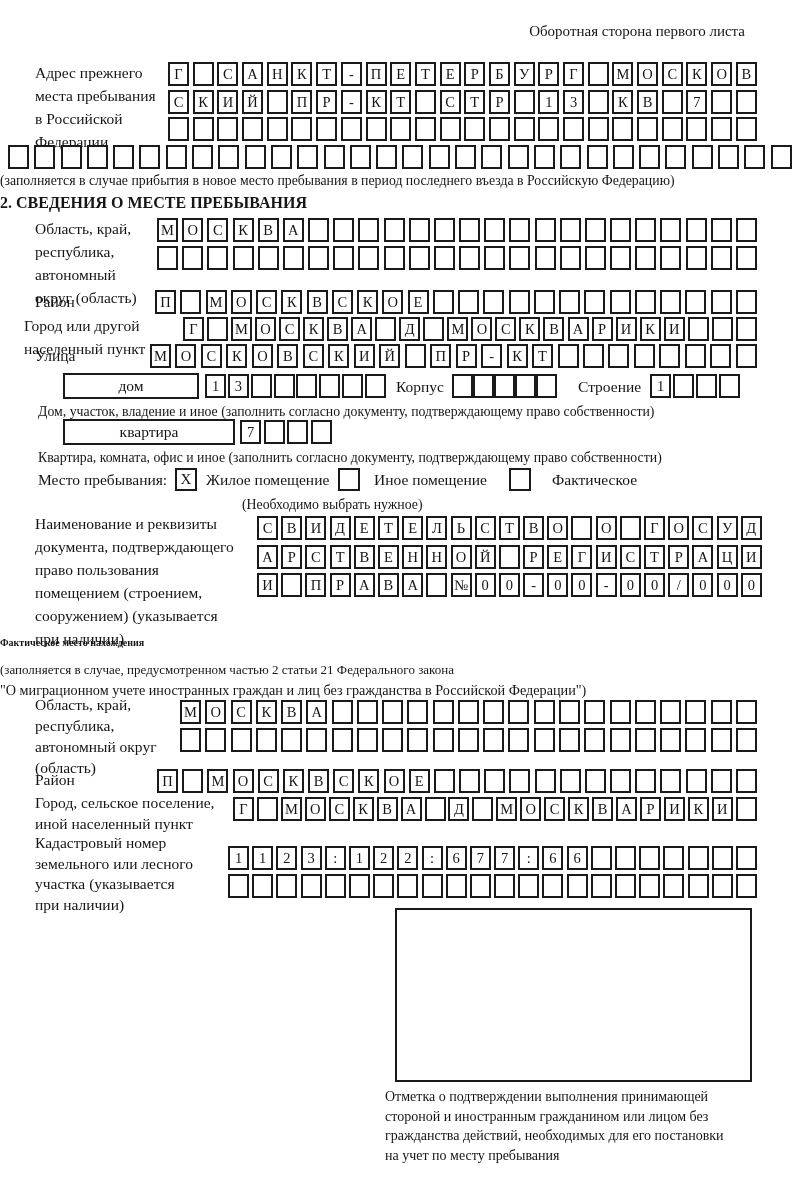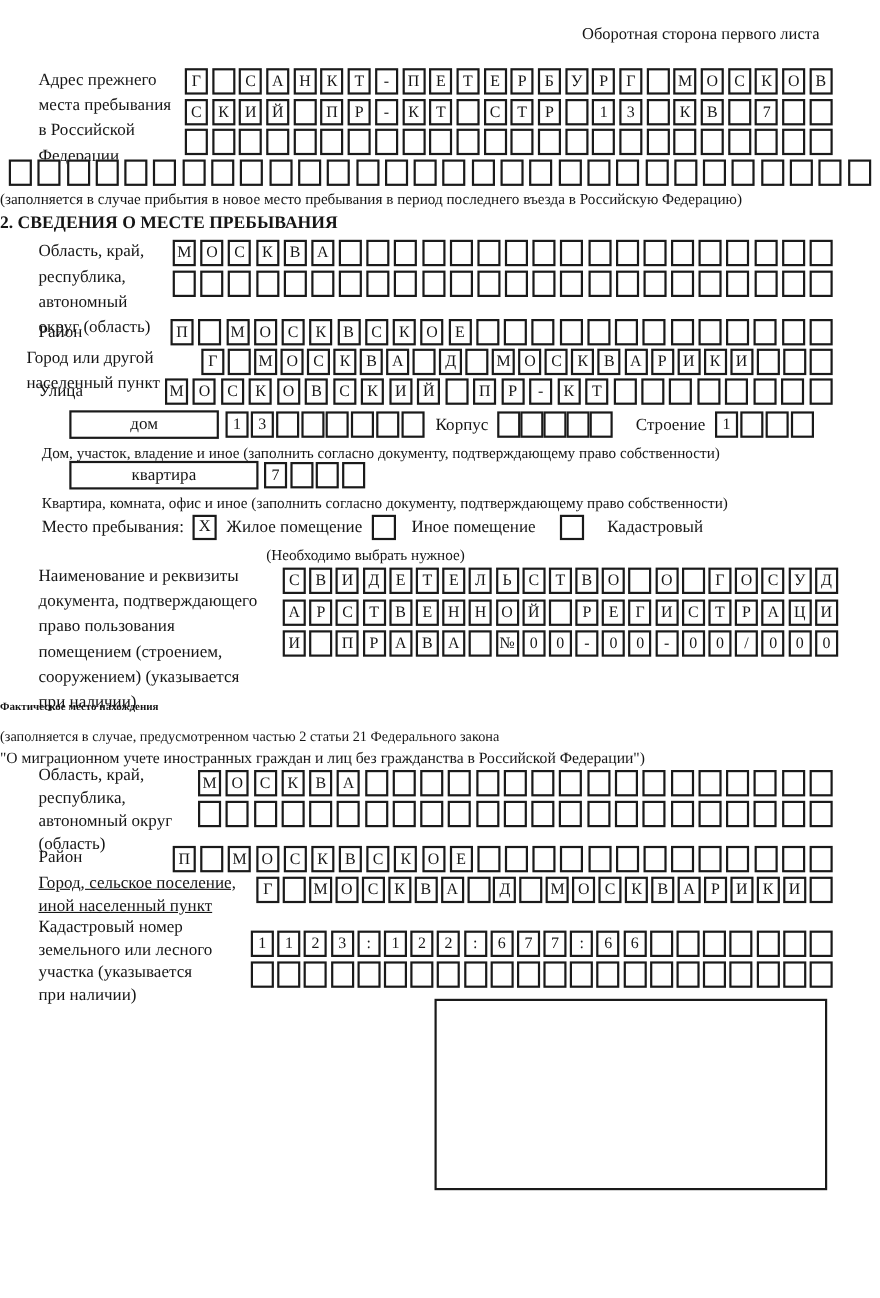--- a/index.html
+++ b/index.html
@@ -334,21 +334,21 @@
       <span class="cell"></span>
     </div>
   <div class="abs note" style="left:38px; top:449px; width:740px;">Квартира, комната, офис и иное (заполнить согласно документу, подтверждающему право собственности)</div>
 
   <div class="abs label" style="left:38px; top:468px;">Место пребывания:</div>
   <div class="abs checkbox" style="left:175px; top:468px;">X</div>
   <div class="abs label" style="left:206px; top:468px;">Жилое помещение</div>
   <div class="abs checkbox" style="left:338px; top:468px;"></div>
   <div class="abs label" style="left:374px; top:468px;text-align:center;">Иное помещение</div>
   <div class="abs checkbox" style="left:509px; top:468px;"></div>
-  <div class="abs label" style="left:552px; top:468px;">Кадастровый</div>
+  <div class="abs label" style="left:552px; top:468px;">Фактическое</div>
   <div class="abs note center" style="left:242px; top:496px; width:195px;">(Необходимо выбрать нужное)</div>
 
   <div class="abs label" style="left:35px; top:512px; width:220px;">Наименование и реквизиты
 документа, подтверждающего
 право пользования
 помещением (строением,
 сооружением) (указывается
 при наличии)</div>
   <div class="abs cellrow" style="left:257px; top:516px; width:505px;">
       <span class="cell">С</span>
@@ -500,21 +500,21 @@
       <span class="cell"></span>
       <span class="cell"></span>
       <span class="cell"></span>
       <span class="cell"></span>
       <span class="cell"></span>
       <span class="cell"></span>
       <span class="cell"></span>
       <span class="cell"></span>
     </div>
 
-  <div class="abs label" style="left:35px; top:792px; width:210px; line-height:21px;text-decoration:underline;">Город, сельское поселение,
+  <div class="abs label" style="left:35px; top:792px; width:210px; line-height:21px;">Город, сельское поселение,
 иной населенный пункт</div>
   <div class="abs cellrow" style="left:233px; top:797px; width:524px;">
       <span class="cell">Г</span>
       <span class="cell"></span>
       <span class="cell">М</span>
       <span class="cell">О</span>
       <span class="cell">С</span>
       <span class="cell">К</span>
       <span class="cell">В</span>
       <span class="cell">А</span>
@@ -581,14 +581,18 @@
       <span class="cell"></span>
       <span class="cell"></span>
       <span class="cell"></span>
       <span class="cell"></span>
       <span class="cell"></span>
       <span class="cell"></span>
       <span class="cell"></span>
     </div>
 
   <div class="abs stampbox" style="left:395px; top:908px; width:357px; height:174px;"></div>
+  <div class="abs note center pre" style="left:385px; top:1087px; width:380px; font-size:14px; line-height:19.5px;">Отметка о подтверждении выполнения принимающей
+стороной и иностранным гражданином или лицом без
+гражданства действий, необходимых для его постановки
+на учет по месту пребывания</div>
 
 </div>
 
 </body></html>

